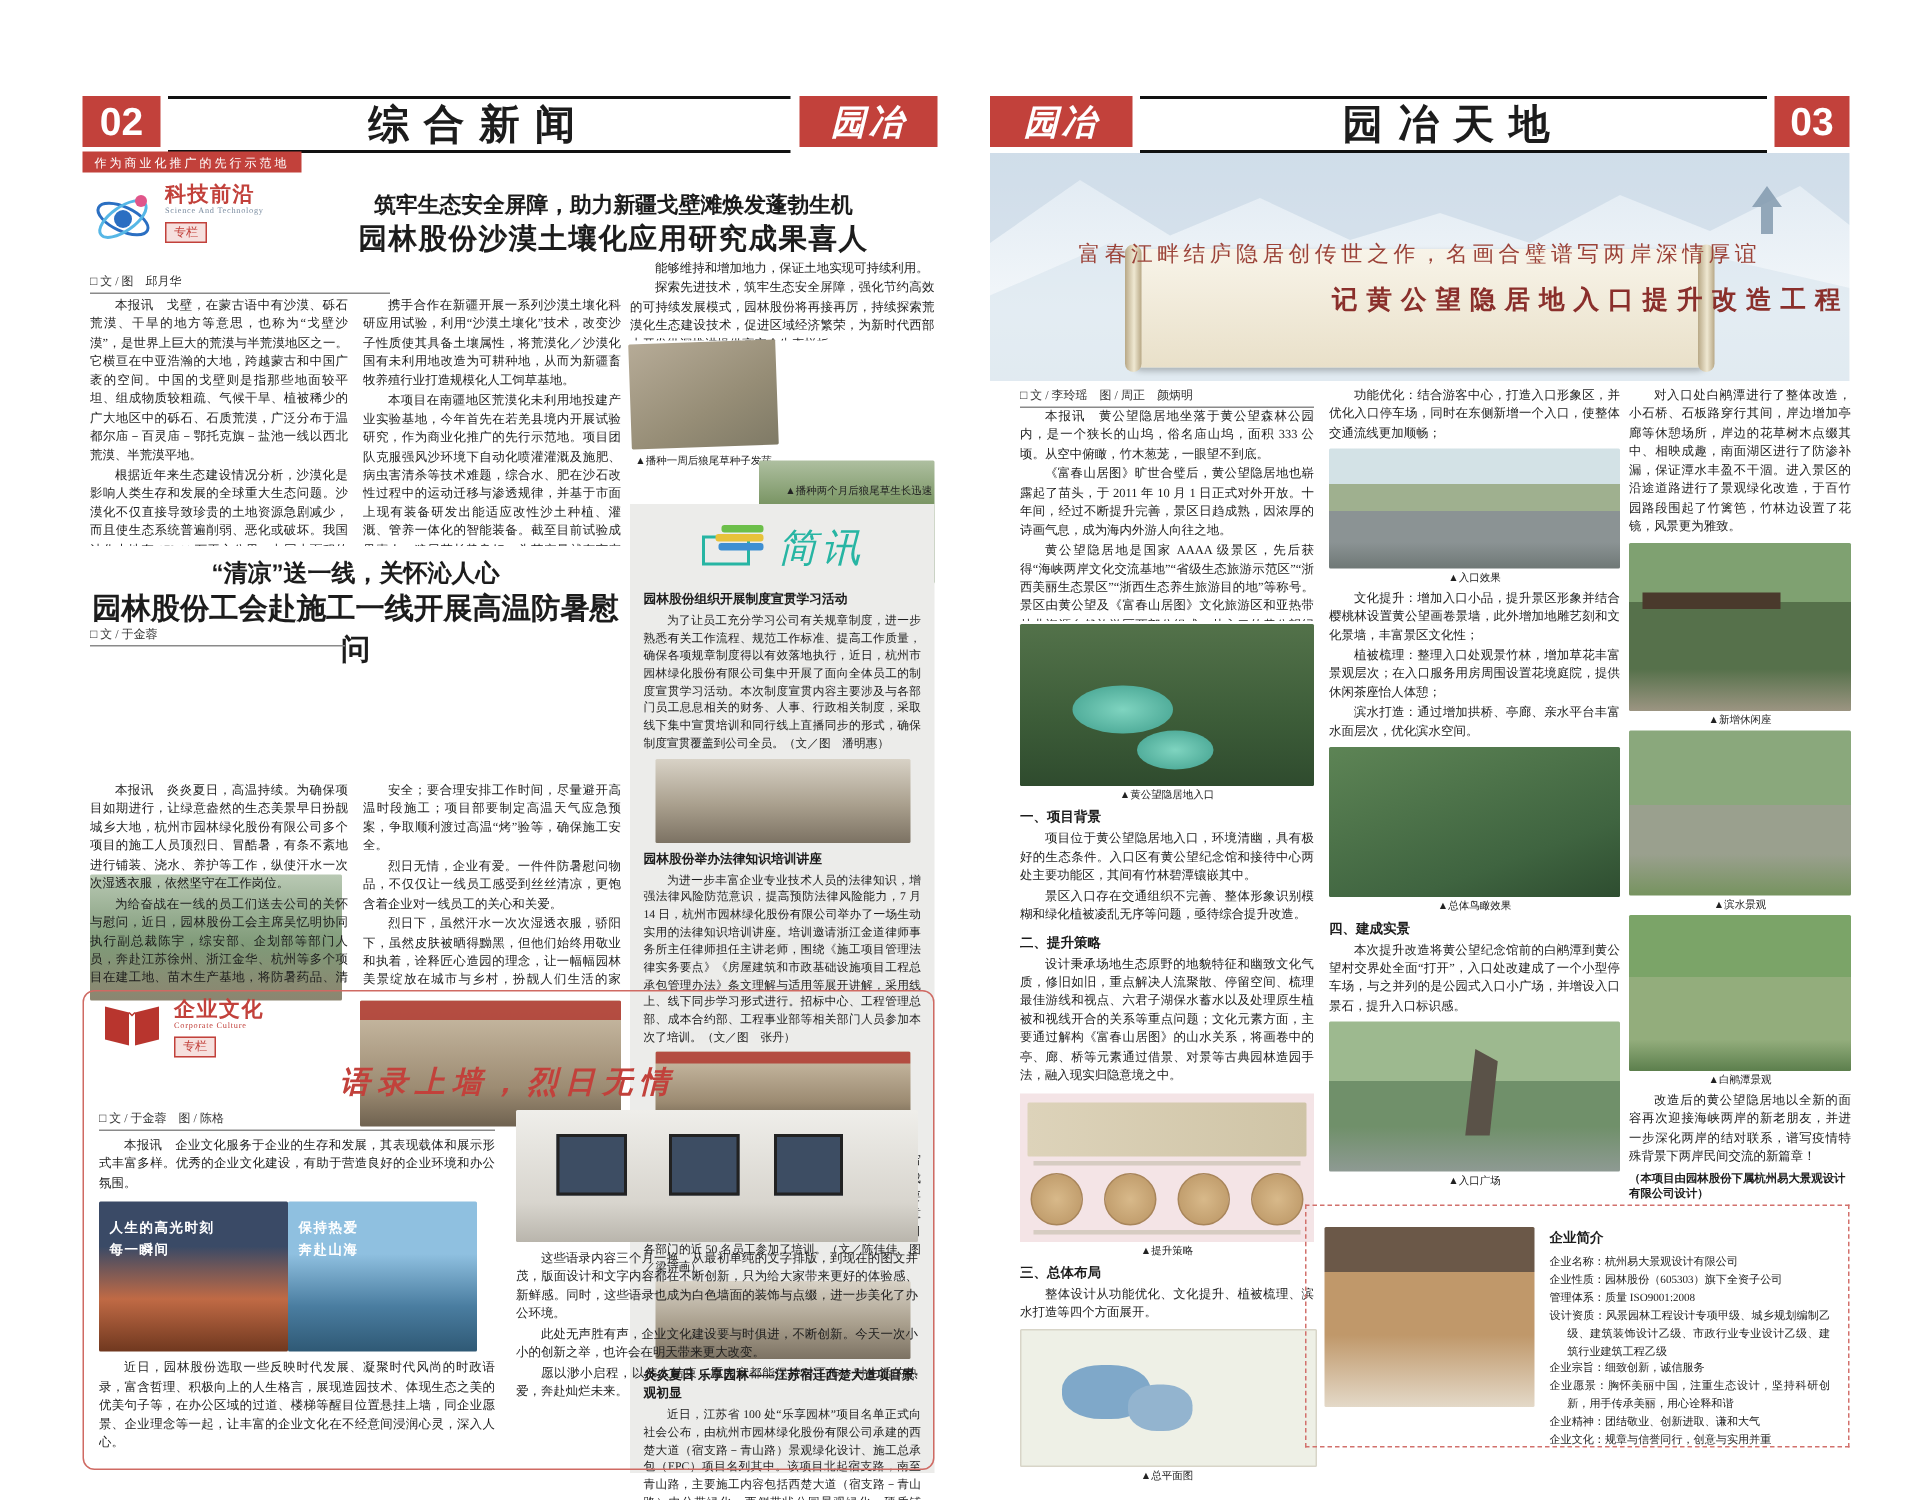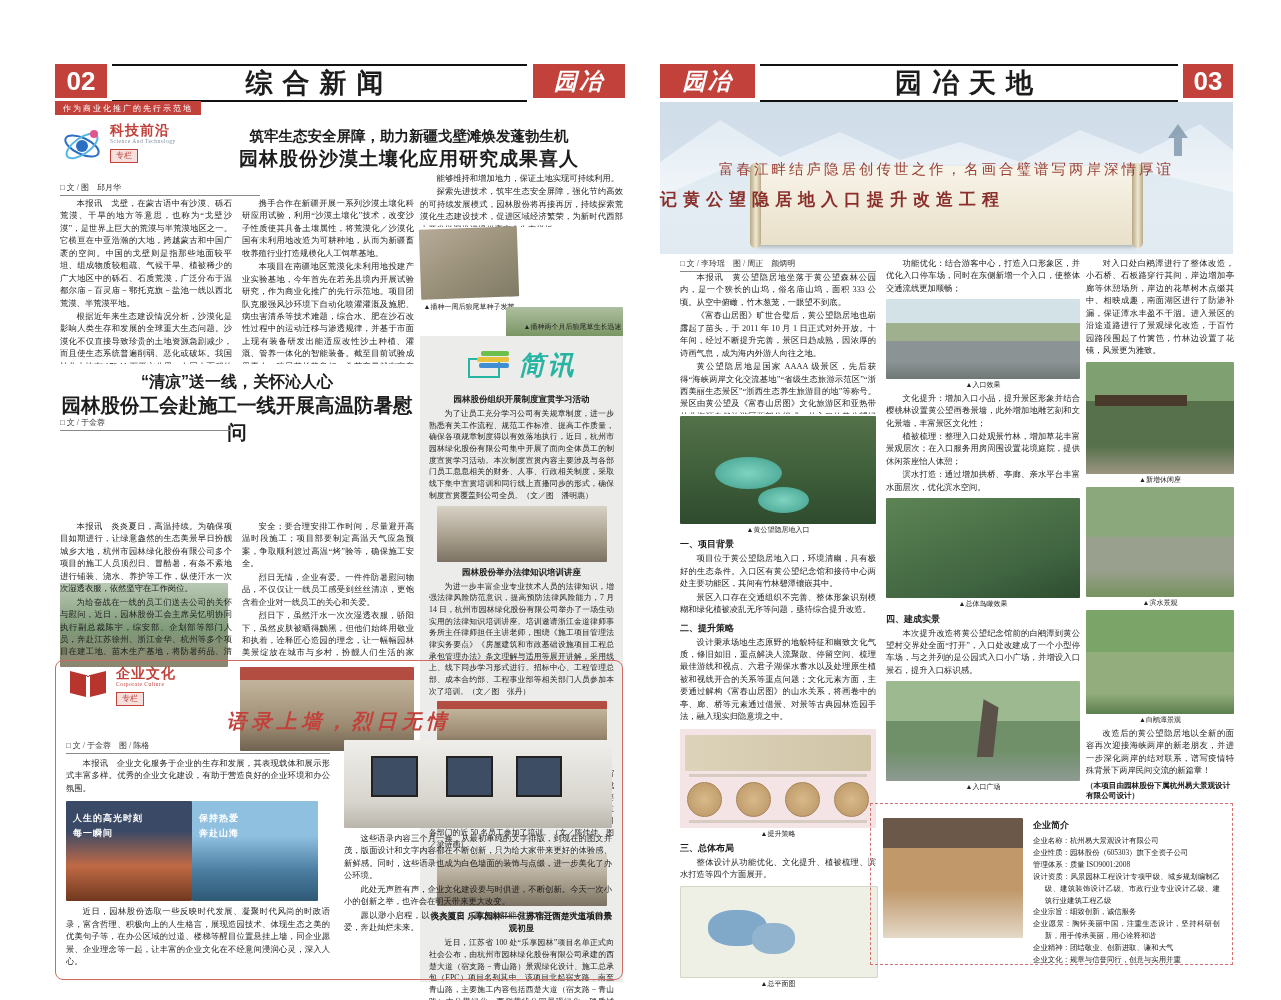--- a/index.html
+++ b/index.html
@@ -58,35 +58,35 @@
   .ph-plan::before{left:14%;top:26%;width:30%;height:40%;background:#7fa8c9;}
   .ph-plan::after{left:36%;top:40%;width:22%;height:34%;background:#93b4cf;}
   .ph-lobby{background:linear-gradient(180deg,#6b5848 0 25%,#c0986a 25% 60%,#e4d9c8);}
   
   .culture-box{border:1.5px solid #cf6a63;border-radius:8px;}
   .cult-hl{color:#c2413b;font-weight:bold;font-size:20px;letter-spacing:5px;text-align:center;
            font-family:"DejaVu Serif",serif;font-style:italic;}
   
   .briefs{background:#ececea;padding:8px 9px;}
   .briefs-logo{display:flex;align-items:center;justify-content:center;gap:6px;padding:4px 0 6px;}
-  .briefs-word{color:#27b5a3;font-size:26px;font-weight:bold;font-style:italic;letter-spacing:3px;
+  .briefs-word{color:#27b5a3;font-size:26px;font-weight:normal;font-style:italic;letter-spacing:3px;
                font-family:"DejaVu Serif",serif;}
-  .btitle{font-weight:bold;font-size:8.5px;margin:5px 0 2px;font-family:"Liberation Sans",sans-serif;text-align:center;}
+  .btitle{font-weight:bold;font-size:8.5px;margin:5px 0 2px;font-family:"Liberation Sans",sans-serif;}
   .bbody{font-size:7.8px;line-height:1.5;text-align:justify;}
   .bbody .p{margin:0;}
   
   .banner{background:linear-gradient(180deg,#dfe9f2,#f3f7fa 70%,#eef3f6);}
   .scroll{position:absolute;left:17%;right:17%;top:42%;height:52%;background:linear-gradient(#f8f4e9,#e9e0c9);
           border-radius:4px;box-shadow:0 2px 4px rgba(0,0,0,.25);}
   .scroll::before,.scroll::after{content:"";position:absolute;top:-4%;bottom:-4%;width:11px;border-radius:6px;
           background:linear-gradient(90deg,#b8a886,#efe8d2 55%,#b8a886);}
   .scroll::before{left:-7px;} .scroll::after{right:-7px;}
   .ban-l1{position:absolute;width:100%;text-align:center;color:#9b4238;font-size:14.5px;letter-spacing:3px;
           font-family:"DejaVu Serif",serif;}
-  .ban-l2{position:absolute;width:100%;text-align:left;color:#8a2f2b;font-size:17px;font-weight:bold;letter-spacing:6px;}
+  .ban-l2{position:absolute;width:100%;text-align:right;color:#8a2f2b;font-size:17px;font-weight:bold;letter-spacing:6px;}
   .pinkbox{background:#f4e4e6;padding:6px 5px 5px;}
   .circs{display:flex;justify-content:space-between;margin-top:5px;padding:0 2px;}
   .circ{width:33px;height:33px;border-radius:50%;background:radial-gradient(#d8b98a,#b99463);border:1px solid #a8855a;}
   .tinybar{height:3px;background:#c9c2b2;margin:3px 4px 0;opacity:.7;}
   .company{border:1.5px dashed #d2716c;display:flex;gap:10px;padding:14px 12px;}
   .comp-lines{font-size:7.4px;line-height:1.62;text-align:justify;}
   .comp-lines div{padding-left:1.6em;text-indent:-1.6em;}
   .comp-title{font-weight:bold;font-size:9px;margin-bottom:2px;font-family:"Liberation Sans",sans-serif;padding-left:0;text-indent:0;}
   .credit{font-weight:bold;font-size:7.6px;margin-top:3px;}
 </style>

